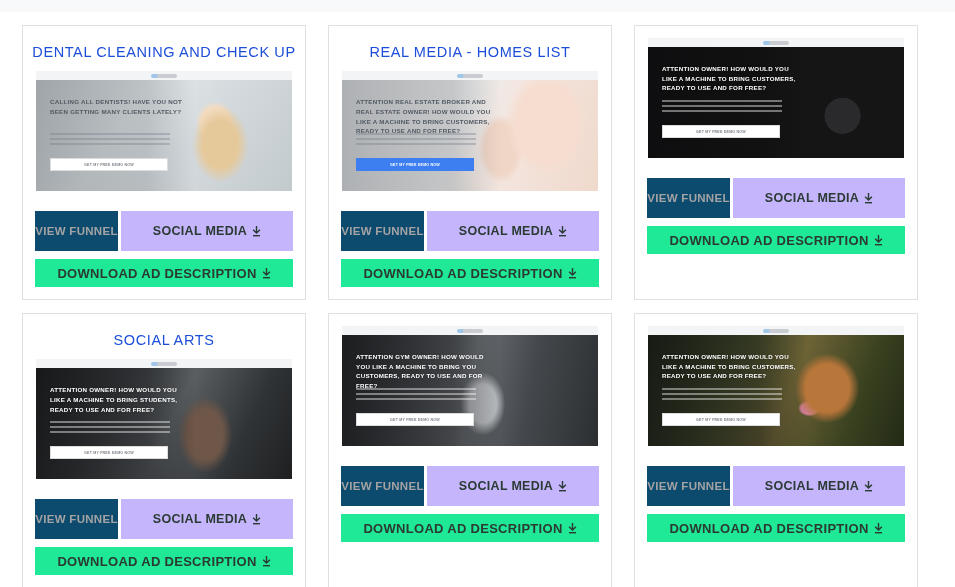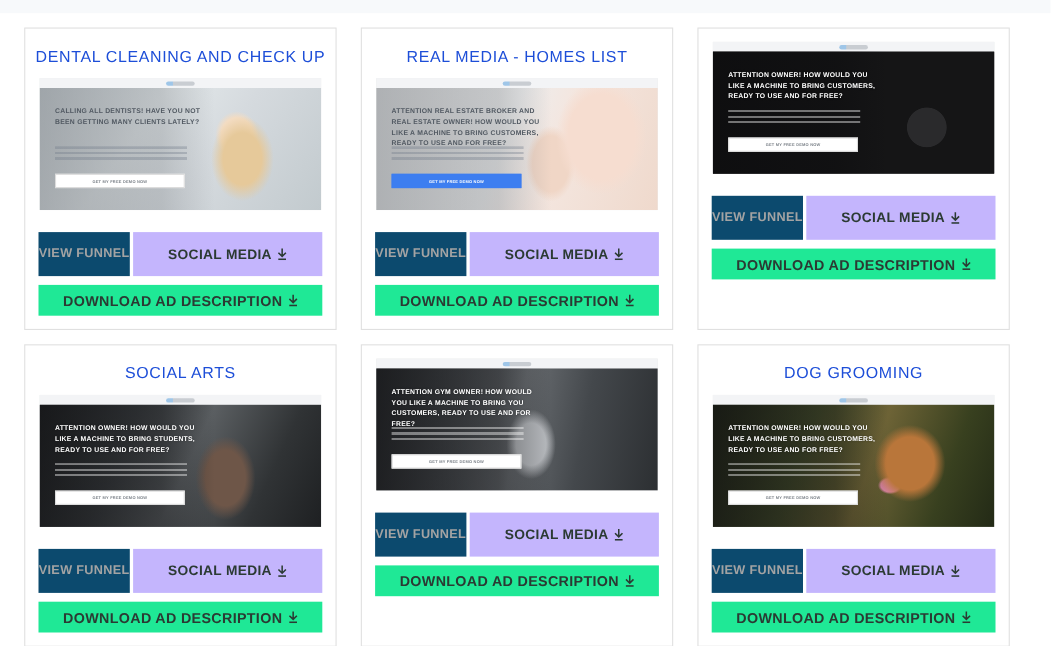--- a/index.html
+++ b/index.html
@@ -377,21 +377,20 @@
             <svg width="9" height="11" viewBox="0 0 9 11">
               <path d="M4.5 0 L4.5 6 M1.6 4.2 L4.5 7.1 L7.4 4.2" stroke="#2b3a33" stroke-width="1.4" fill="none" stroke-linecap="square"></path>
               <rect x="1" y="9" width="7" height="1.4" fill="#2b3a33"></rect>
             </svg>
           </span>
         </button>
       </div>
     </div>
     <div class="card-wrap">
       <div class="card">
-        <div class="card-title">DOG GROOMING</div>
         <div class="thumb dark">
           <div class="thumb-bar">
             <span class="thumb-logo"></span>
           </div>
           <div class="thumb-photo ph-dog"></div>
           <div class="thumb-overlay"></div>
           <div class="thumb-text">ATTENTION OWNER! HOW WOULD YOU LIKE A MACHINE TO BRING CUSTOMERS, READY TO USE AND FOR FREE?</div>
           <div class="thumb-sub"></div>
           <div class="thumb-cta">
             <span class="thumb-cta-txt">GET MY FREE DEMO NOW</span>

